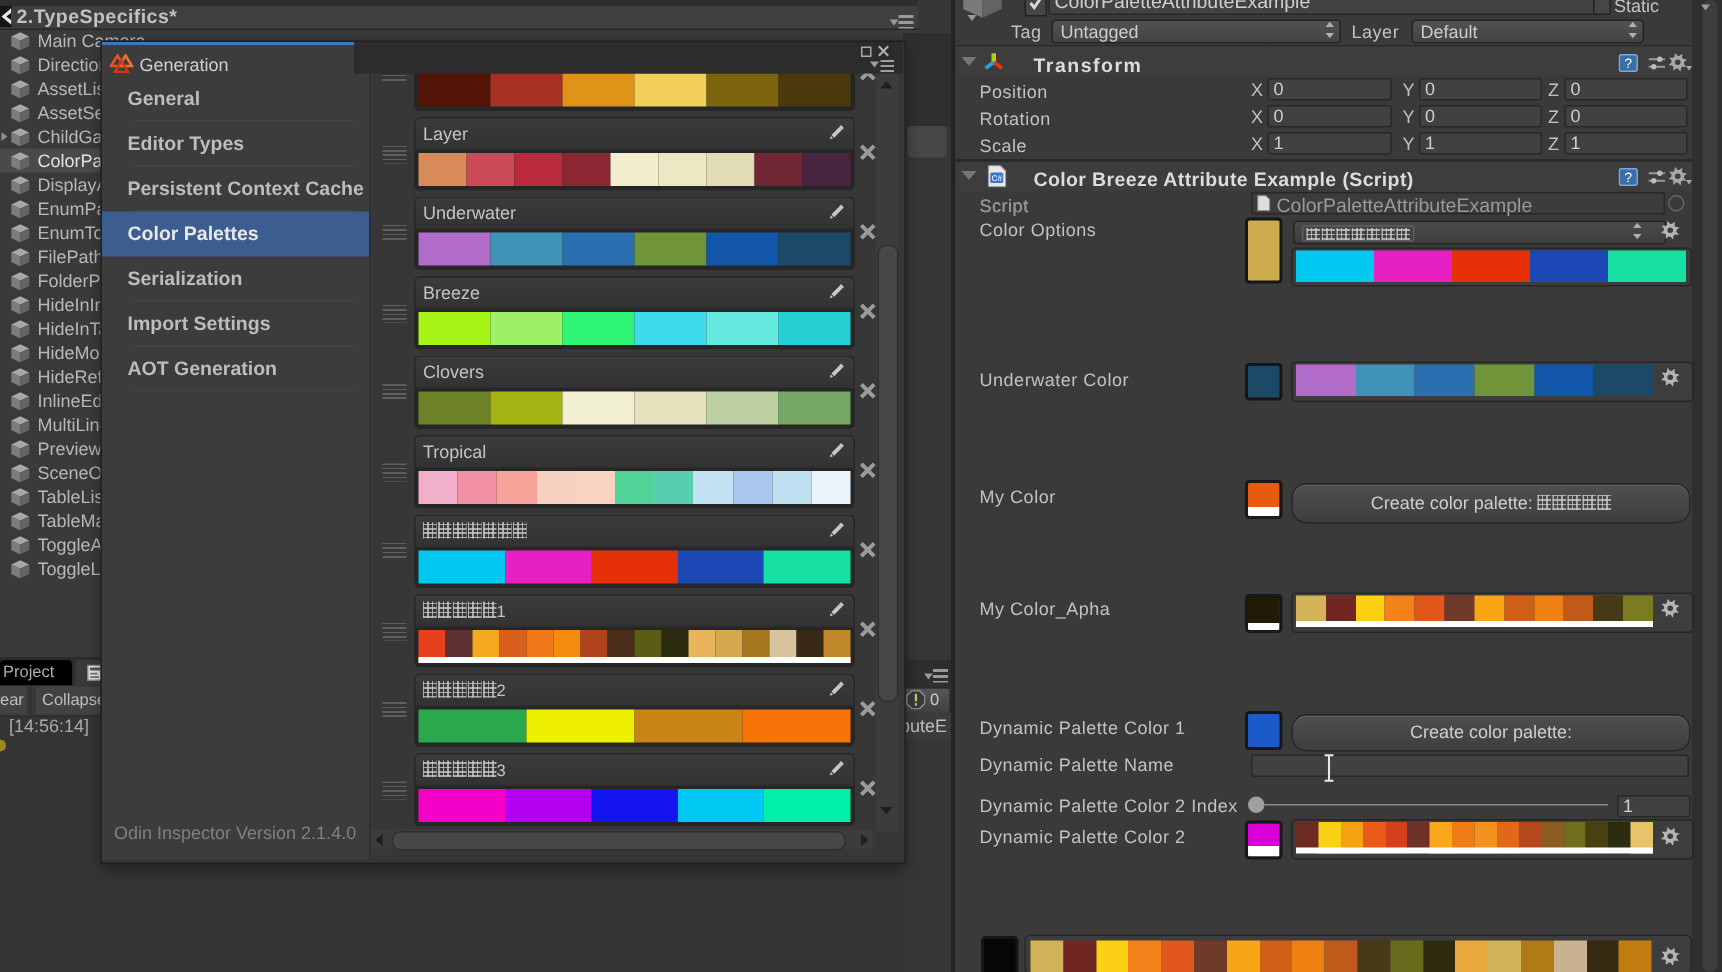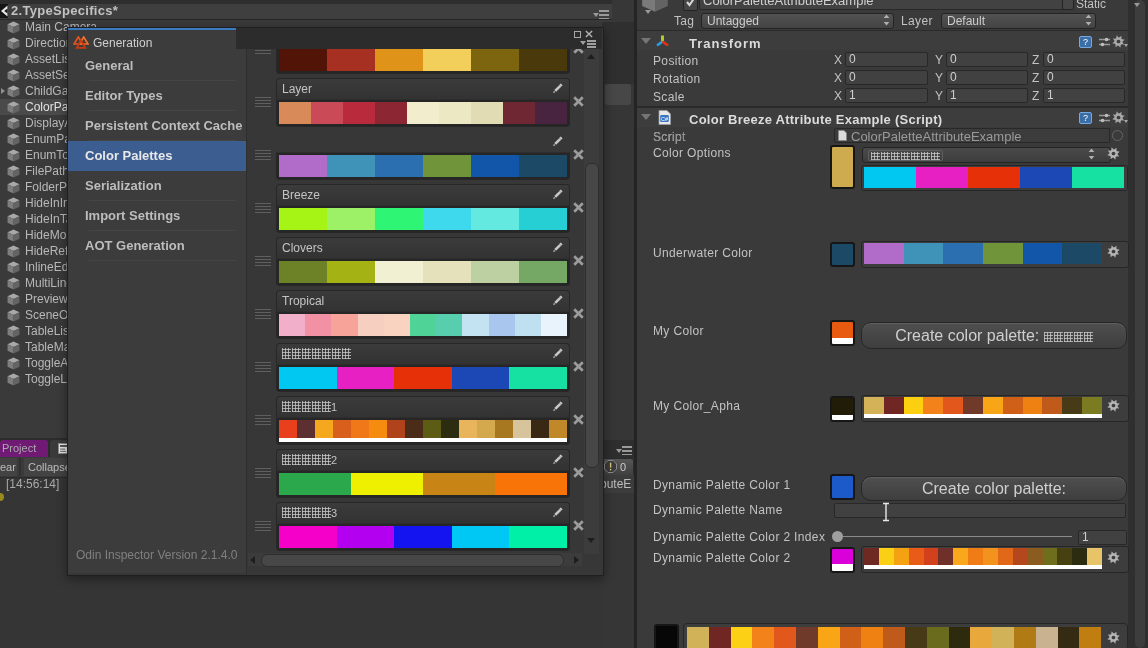--- a/index.html
+++ b/index.html
@@ -10,21 +10,21 @@
 .wb{position:absolute;left:0;right:0;bottom:0;background:#fff;}
 .cjk{display:inline-flex;vertical-align:-1px;gap:1px;}
 .cjk u{display:block;width:9px;height:100%;
  background:repeating-linear-gradient(90deg,rgba(205,205,205,.75) 0 1px,transparent 1px 3px),
  repeating-linear-gradient(0deg,rgba(205,205,205,.75) 0 1px,transparent 1px 3px);}
 .field{position:absolute;background:#414141;border:1px solid #282828;border-radius:2px;
  font-size:12px;color:#cfcfcf;padding:0 3px;line-height:13px;}
 .drop{position:absolute;background:linear-gradient(#525252,#434343);border:1px solid #242424;
  border-radius:3px;font-size:12px;color:#cccccc;line-height:14px;padding:0 5px;}
 .btn{position:absolute;background:linear-gradient(#4f4f4f,#3e3e3e);border:1px solid #272727;
- border-radius:10px;font-size:16px;color:#cfcfcf;text-align:center;box-shadow:inset 0 1px 0 #606060;}
+ border-radius:10px;font-size:12px;color:#cfcfcf;text-align:center;box-shadow:inset 0 1px 0 #606060;}
 .swatch{position:absolute;border:1px solid #161616;border-radius:2px;box-shadow:0 0 0 1px #161616;}
 .stripbox{position:absolute;background:#3d3d3d;border:1px solid #262626;border-radius:3px;}
 .phead{position:absolute;background:linear-gradient(#3b3b3b,#323232);border:1px solid #272727;
  border-bottom:0;border-radius:4px 4px 0 0;font-size:12px;color:#c4c4c4;}
 .pbody{position:absolute;background:#262626;border:1px solid #272727;border-top:1px solid #2e2e2e;
  border-radius:0 0 4px 4px;}
 .mitem{position:absolute;left:0;width:100%;height:30px;font-size:13px;color:#bdbdbd;line-height:30px;}
 .mitem span{margin-left:17px;font-weight:bold;}
 .sep{position:absolute;left:21px;right:10px;height:1px;background:#454545;}
 .hrow{position:absolute;left:0;width:612px;height:16px;font-size:11px;color:#b2b2b2;line-height:16px;}
@@ -221,21 +221,21 @@
 <div class="hrow" style="top:371px;"></div>
 
 <svg class="abs" style="left:7px;top:373px" width="13" height="13" viewBox="0 0 12 12">
       <polygon points="6,0.5 11.5,3 6,5.5 0.5,3" fill="#a8a8a8"></polygon>
       <polygon points="0.5,3 6,5.5 6,11.5 0.5,9" fill="#7d7d7d"></polygon>
       <polygon points="11.5,3 6,5.5 6,11.5 11.5,9" fill="#646464"></polygon>
     </svg>
 <div class="abs" style="left:25px;top:371px;height:16px;line-height:16px;font-size:12px;color:#b8b8b8;white-space:nowrap">ToggleLeftExample</div>
 <div class="abs" style="left:0;top:438px;width:612px;height:210px;background:#353535"></div>
 <div class="abs" style="left:0;top:438px;width:612px;height:19px;background:#2c2c2c"></div>
-<div class="abs" style="left:0;top:440px;width:46px;height:17px;background:#701a75;border-radius:3px 3px 0 0;font-size:11px;color:#ababab;line-height:17px;padding-left:2px">Project</div>
+<div class="abs" style="left:0;top:440px;width:46px;height:17px;background:#000000;border-radius:3px 3px 0 0;font-size:11px;color:#ababab;line-height:17px;padding-left:2px">Project</div>
 <div class="abs" style="left:50px;top:440px;width:80px;height:17px;background:#3a3a3a;border-radius:3px 3px 0 0"></div>
 <svg class="abs" style="left:58px;top:443px" width="11" height="11" viewBox="0 0 11 11">
       <rect x="0.5" y="0.5" width="10" height="10" fill="#e6e6e6" stroke="#888"></rect>
       <rect x="2" y="2" width="7" height="2" fill="#555"></rect>
       <rect x="2" y="5.5" width="5" height="1.2" fill="#777"></rect>
       <rect x="2" y="7.8" width="6" height="1.2" fill="#777"></rect>
     </svg>
 <div class="abs" style="left:72px;top:441px;font-size:11px;color:#c8c8c8">Console</div>
 <div class="abs" style="left:0;top:457px;width:612px;height:20px;background:#3a3a3a;border-bottom:1px solid #2b2b2b"></div>
 <div class="abs" style="left:0;top:458px;width:17px;height:18px;background:#434343;font-size:11px;color:#bdbdbd;line-height:18px">ear</div>
@@ -548,20 +548,23 @@
       <i style="background:#d98a59"></i>
       <i style="background:#cb4a57"></i>
       <i style="background:#b92a3d"></i>
       <i style="background:#8c2633"></i>
       <i style="background:#f2eecd"></i>
       <i style="background:#ece8c3"></i>
       <i style="background:#e2dcb5"></i>
       <i style="background:#6e2733"></i>
       <i style="background:#492441"></i>
     </div>
+<div class="phead" style="left:276px;top:131px;width:292px;height:21px;line-height:21px">
+<span style="margin-left:5px">Underwater</span>
+</div>
 <svg class="abs" style="left:552px;top:136px" width="11" height="11" viewBox="0 0 11 11">
       <path d="M3.2 7.9 L8.3 2.8" stroke="#c8c8c8" stroke-width="2.6"></path>
       <path d="M9.2 3.7 L10.6 2.3 L8.7 0.4 L7.3 1.8 Z" fill="#c8c8c8"></path>
       <path d="M1.2 9.9 L3.4 9.2 L1.9 7.7 Z" fill="#c8c8c8"></path>
     </svg>
 <div class="abs" style="left:255px;top:150px;width:16px;height:12px;background:repeating-linear-gradient(#5f5f5f 0 1px,transparent 1px 3px)"></div>
 <svg class="abs" style="left:573px;top:149px" width="11" height="11" viewBox="0 0 9 9">
       <path d="M1 1 L8 8 M8 1 L1 8" stroke="#9b9b9b" stroke-width="2.2"></path>
     </svg>
 <div class="pbody" style="left:276px;top:152px;width:292px;height:26px"></div>

